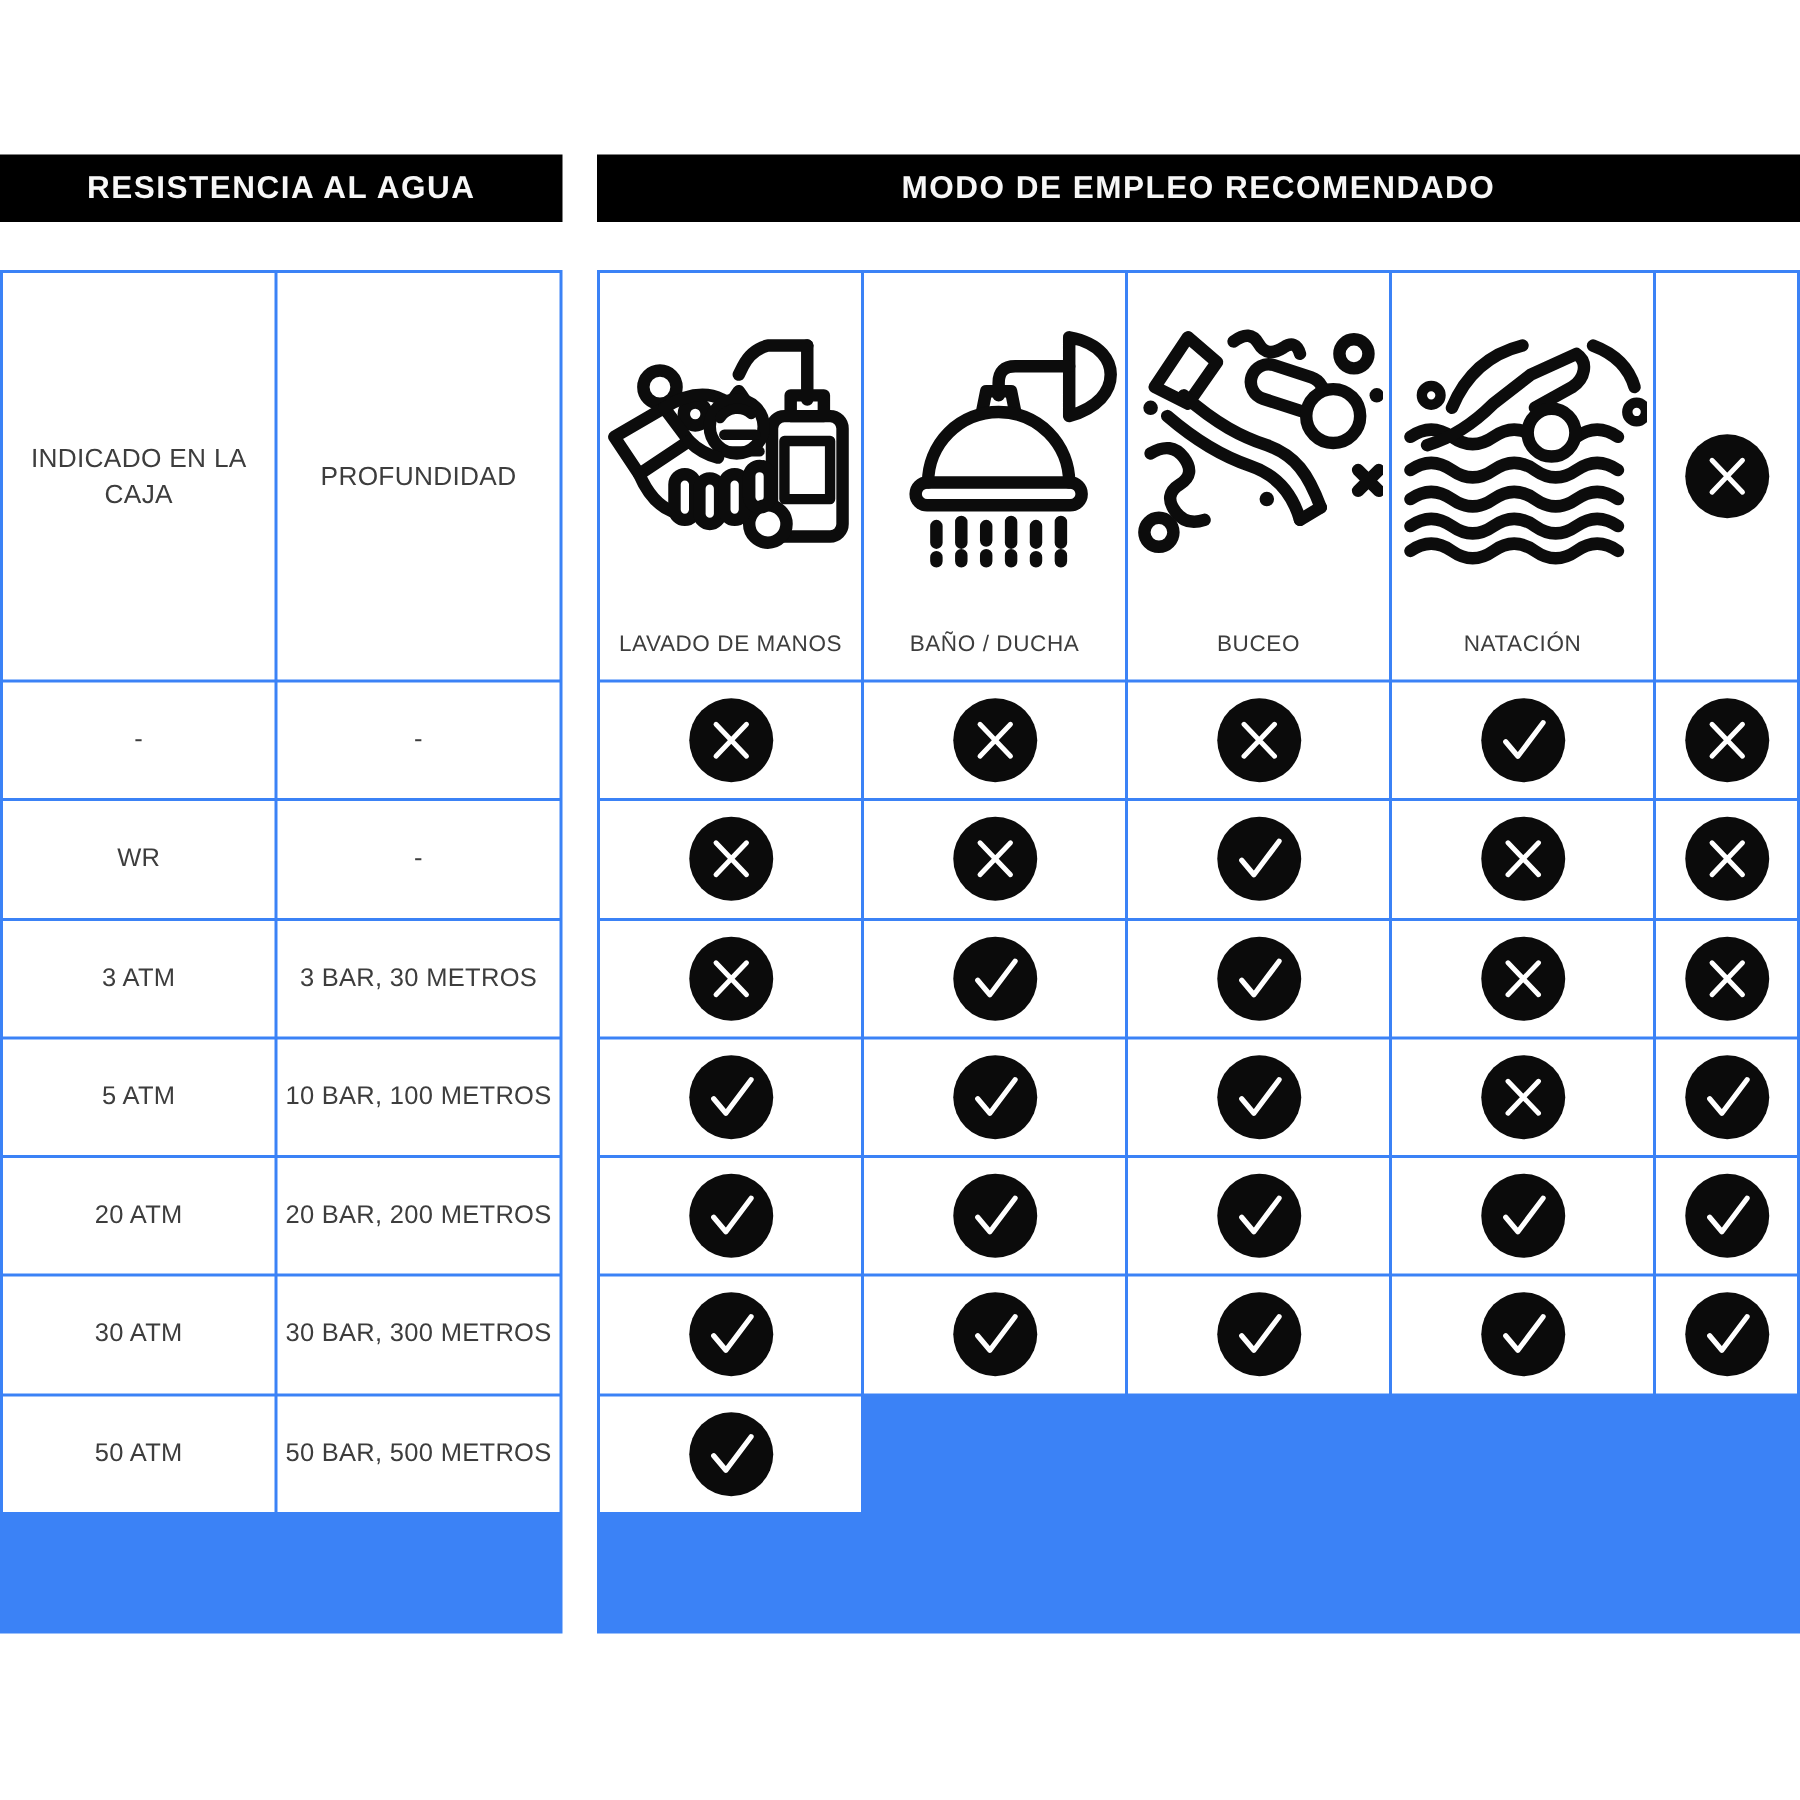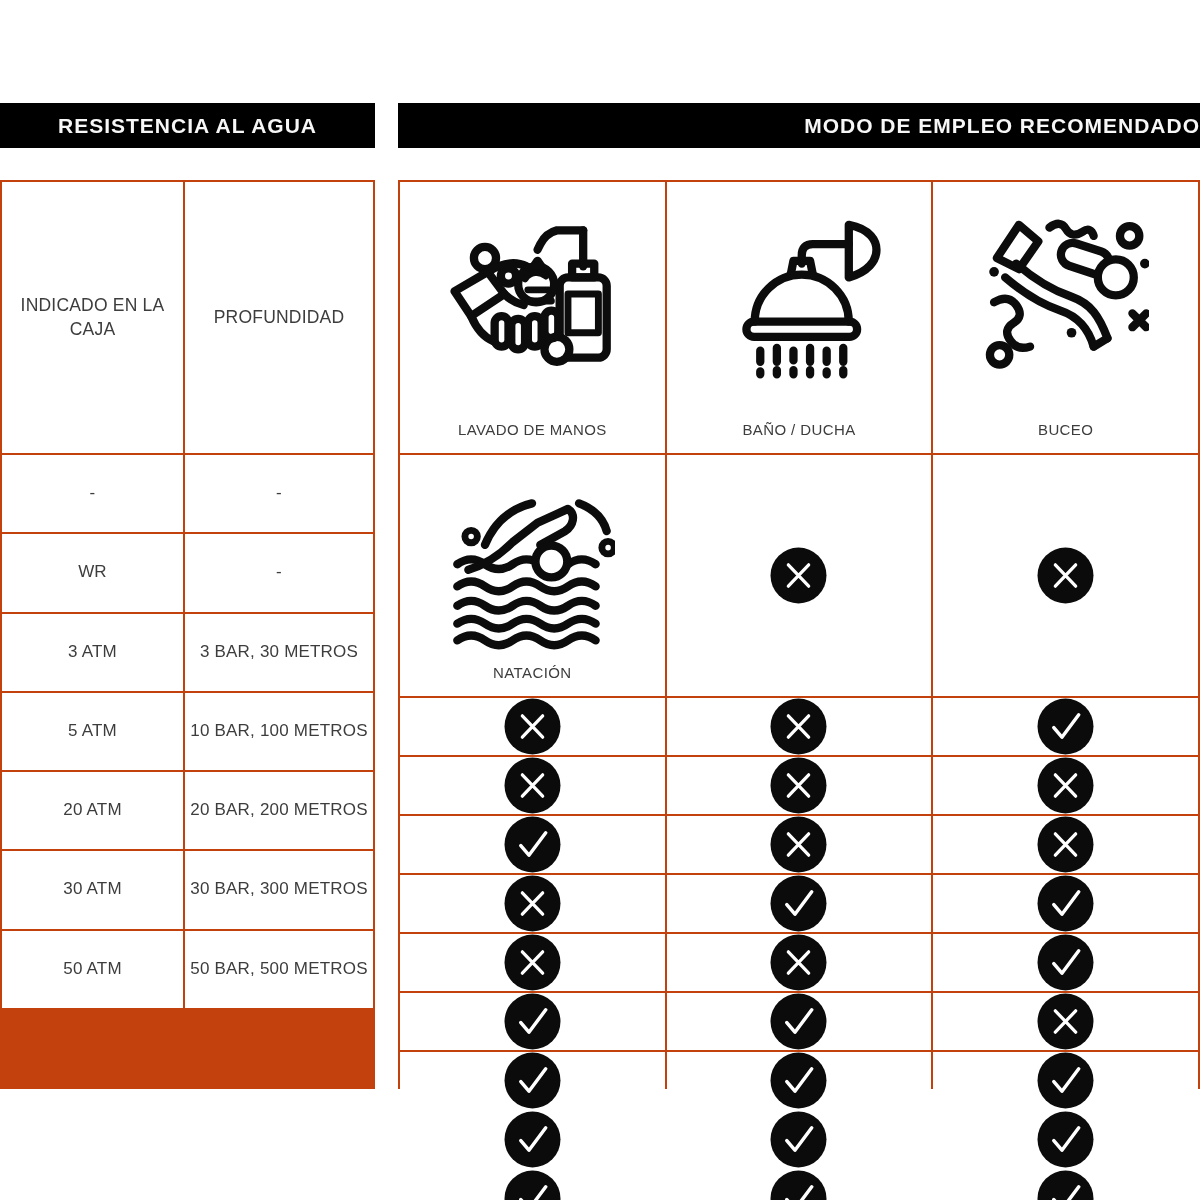--- a/index.html
+++ b/index.html
@@ -7,27 +7,27 @@
     width:1200px;height:1200px;position:relative;background:#ffffff;
     font-family:"Liberation Sans", sans-serif;
   }
   .canvas{position:absolute;inset:0;background:#fff;}
   .bar{
     position:absolute;top:103px;height:45px;background:#000;color:#f7f7f7;
     display:flex;align-items:center;justify-content:center;
     font-size:21px;font-weight:700;letter-spacing:1px;
   }
   .bar-left{left:0;width:375px;}
-  .bar-right{left:398px;width:802px;justify-content:flex-end;}
+  .bar-right{left:398px;width:802px;}
   .tbl{
-    position:absolute;top:180px;display:grid;background:#c2410c;
+    position:absolute;top:180px;display:grid;background:#3b82f6;
     padding:2px;gap:2px;box-sizing:border-box;
   }
   .left-tbl{left:0;width:375px;height:909px;grid-template-columns:181px 1fr;grid-template-rows:271px repeat(8,1fr);}
-  .right-tbl{left:398px;width:802px;height:909px;grid-template-columns:repeat(3,1fr);grid-template-rows:271px repeat(8,1fr);}
+  .right-tbl{left:398px;width:802px;height:909px;grid-template-columns:repeat(5,1fr);grid-template-rows:271px repeat(8,1fr);}
   .cell{
     background:#fff;display:flex;align-items:center;justify-content:center;
     text-align:center;color:#3d3d3d;font-size:17px;letter-spacing:.2px;line-height:1.35;
   }
   .head-cell{font-size:17.5px;padding:0 18px;}
   .icon-head{flex-direction:column;justify-content:space-between;padding:16px 4px 13px;}
   .icon-head .lbl{font-size:15px;letter-spacing:.4px;color:#3d3d3d;}
   .mark-cell svg{display:block;}
   svg.lineicon{stroke:#0c0c0c;fill:none;stroke-width:6;stroke-linecap:round;stroke-linejoin:round;}
 </style>

